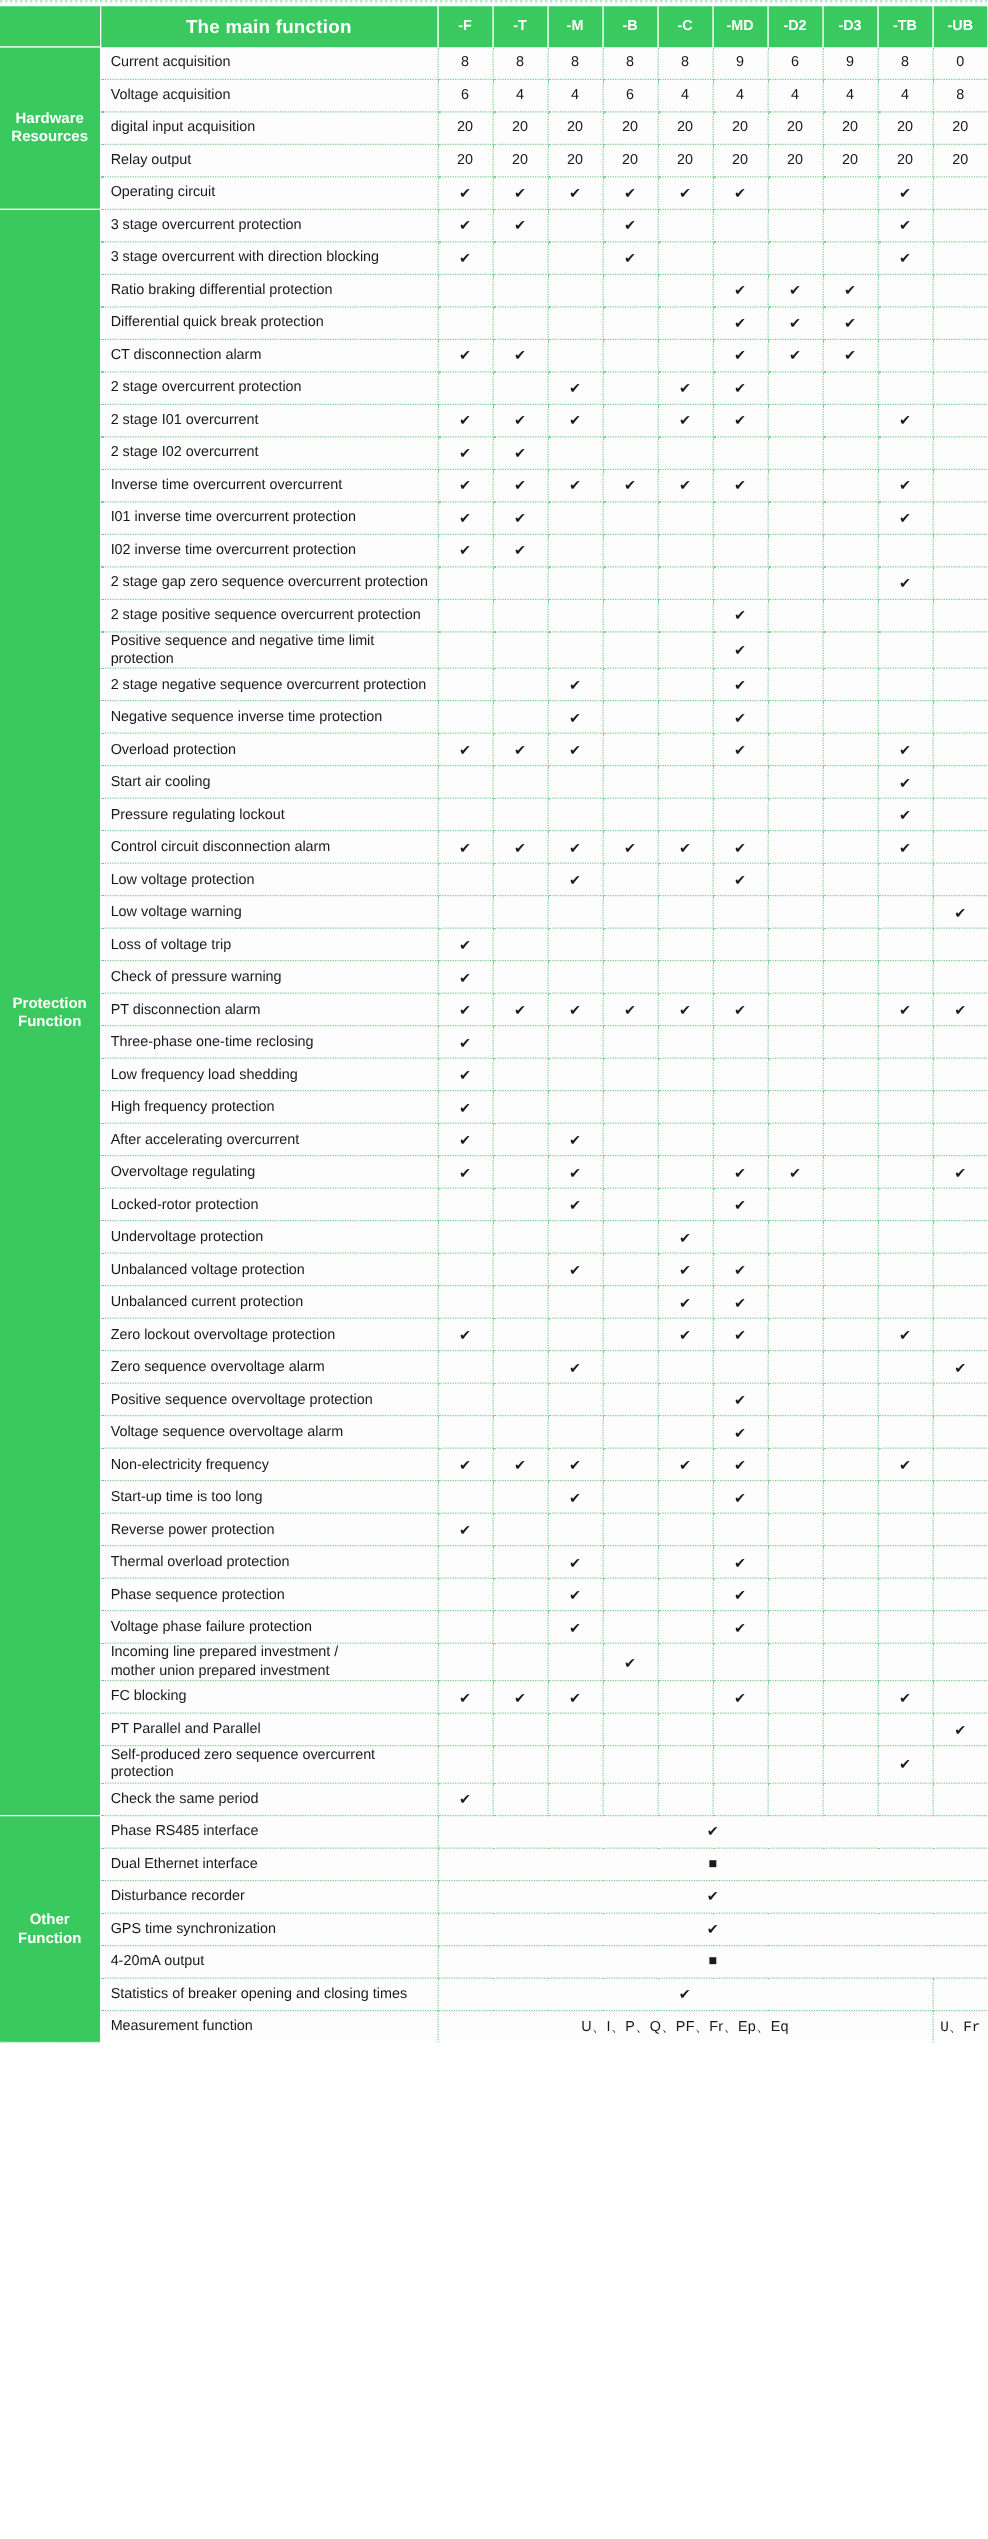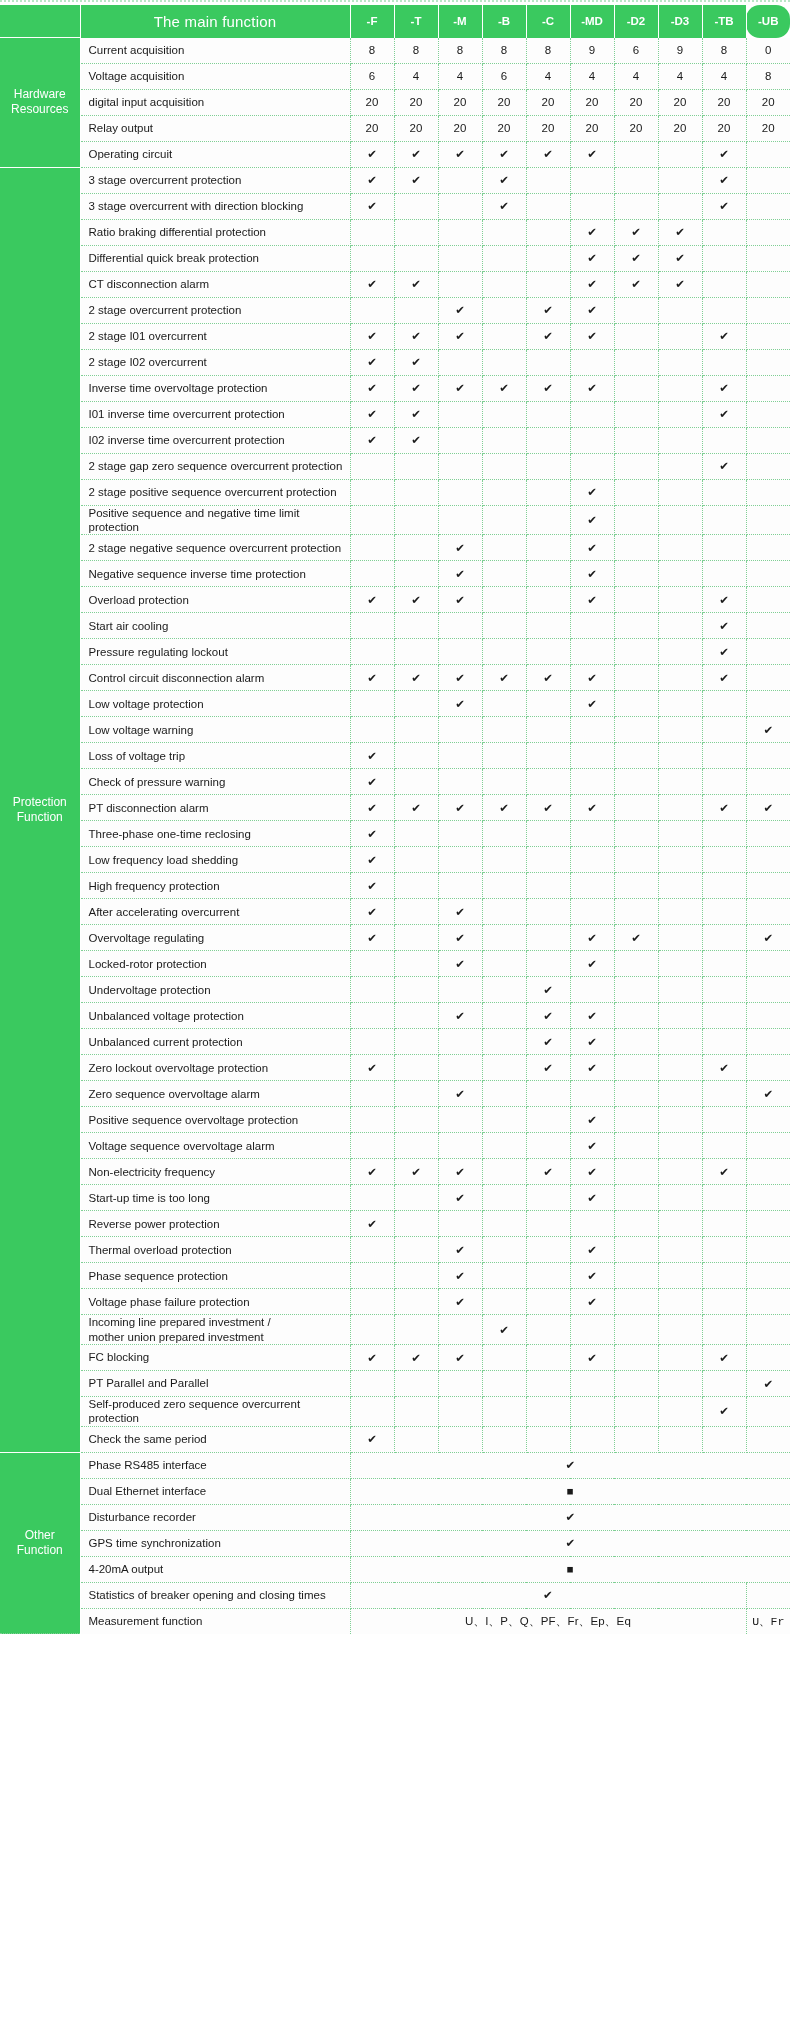--- a/index.html
+++ b/index.html
@@ -18,38 +18,38 @@
   #spec-table col.c-name{width:270px;}
   #spec-table col.c-model{width:44px;}
 
   
   thead th{
     background:#3ac košt;
   }
   thead tr th{
     background:#3ac95f;
     color:#ffffff;
-    font-weight:normal;
+    font-weight:bold;
     font-size:13.5px;
     height:32px;
     padding:0;
     text-align:center;
     border-right:1px solid #ffffff;
     vertical-align:middle;
   }
   thead tr th.corner{border-right:1px solid #ffffff;}
   thead tr th.title-cell{font-size:15px;letter-spacing:.2px;}
   thead tr th.model{font-size:11.5px;font-weight:bold;}
-  thead tr th:last-child{border-right:none;border-radius:14px;}
+  thead tr th:last-child{border-right:none;}
 
   
   td.group{
     background:#3ac95f;
     color:#ffffff;
-    font-weight:normal;
+    font-weight:bold;
     font-size:12px;
     text-align:center;
     vertical-align:middle;
     line-height:1.25;
     border-top:1px solid #ffffff;
     border-right:1px solid #ffffff;
     padding:0 2px;
   }
 
   
@@ -287,21 +287,21 @@
         <td class="val"></td>
         <td class="val"></td>
         <td class="val"></td>
         <td class="val"></td>
         <td class="val"></td>
         <td class="val"></td>
         <td class="val"></td>
         <td class="val last"></td>
       </tr>
       <tr>
-        <td class="name">Inverse time overvoltage protection</td>
+        <td class="name">Inverse time overcurrent overcurrent</td>
         <td class="val">✔</td>
         <td class="val">✔</td>
         <td class="val">✔</td>
         <td class="val">✔</td>
         <td class="val">✔</td>
         <td class="val">✔</td>
         <td class="val"></td>
         <td class="val"></td>
         <td class="val">✔</td>
         <td class="val last"></td>

